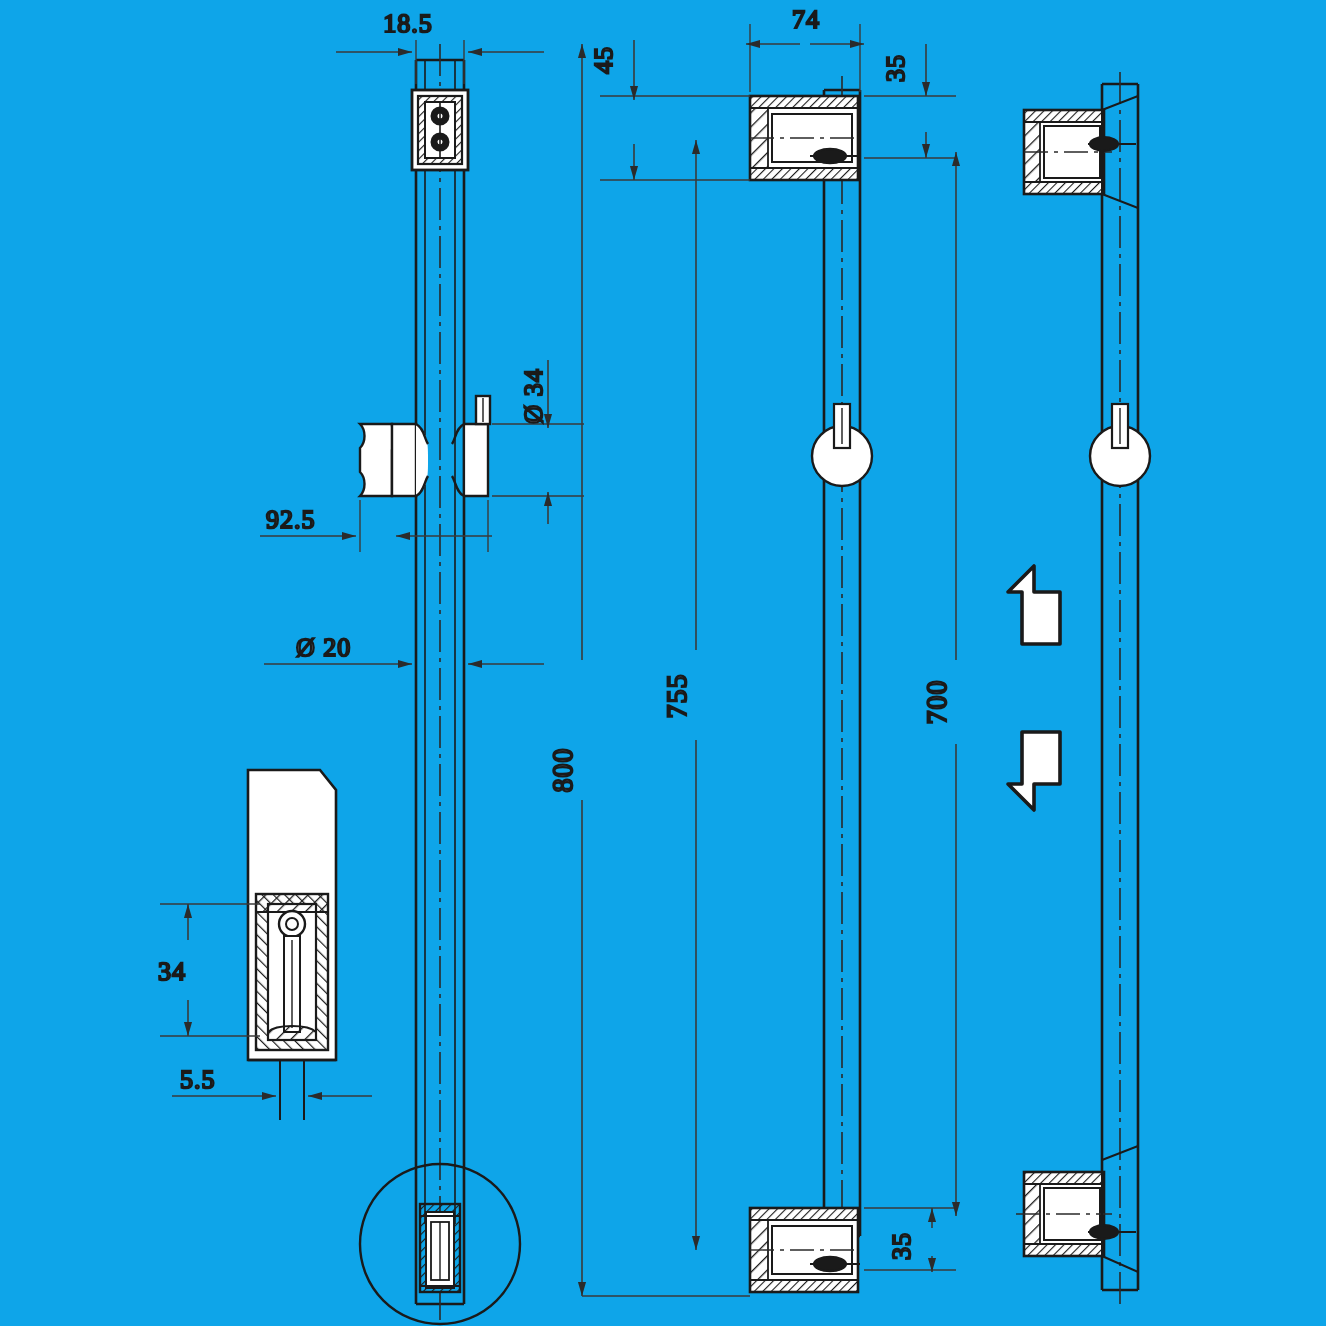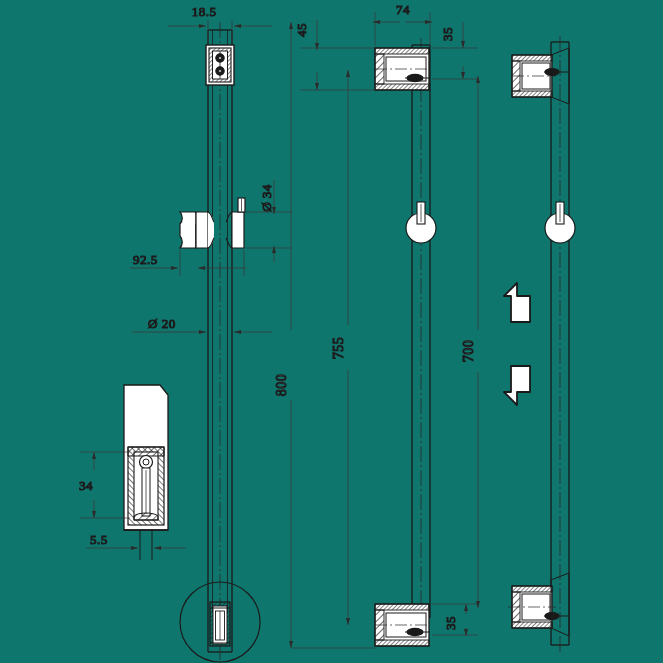--- a/index.html
+++ b/index.html
@@ -1,18 +1,18 @@
 <!DOCTYPE html>
 <html><head>
 <meta charset="utf-8">
 <style>
   html,body{margin:0;padding:0;background:#ffffff;}
   body{width:663px;height:663px;overflow:hidden;
        font-family:"Liberation Serif",serif;}
-  #root{position:relative;width:663px;height:663px;background:#0f766e;}
+  #root{position:relative;width:663px;height:663px;background:#0ea5e9;}
   svg{display:block;}
   .dimtext{font-family:"Liberation Serif",serif;font-size:13px;fill:#6b6f7a;letter-spacing:.5px;}
   .dimtext-lg{font-family:"Liberation Serif",serif;font-size:14px;fill:#6b6f7a;letter-spacing:.5px;}
 </style>
 </head>
 <body>
 
 <div id="root">
 <svg width="663" height="663" viewBox="0 0 663 663">
 

